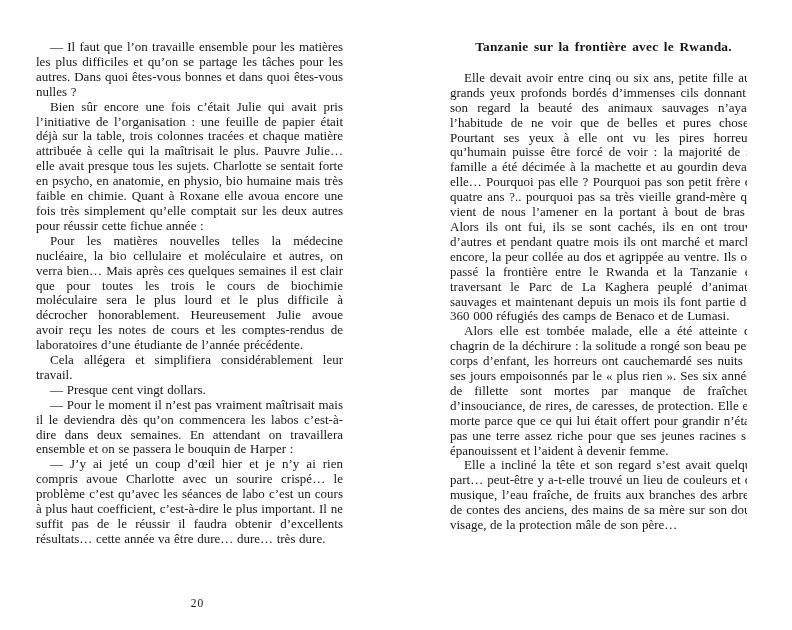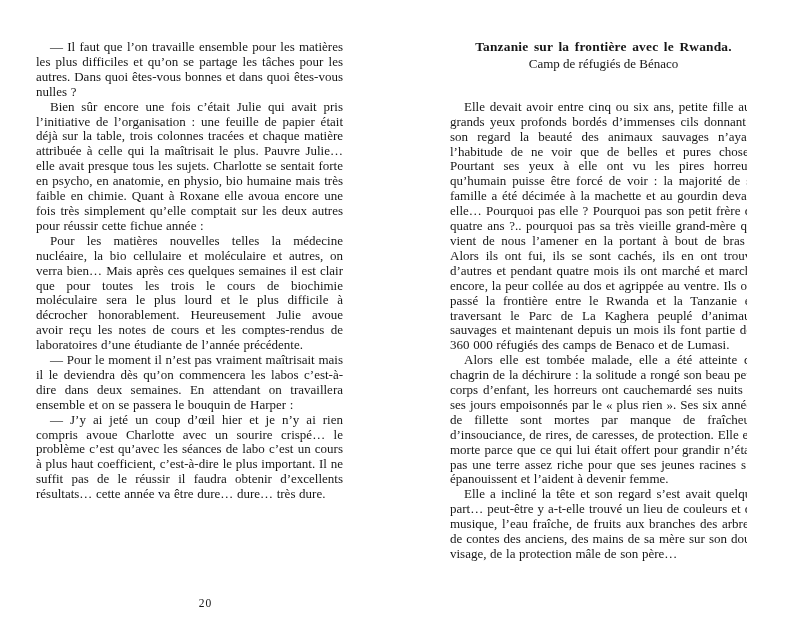--- a/index.html
+++ b/index.html
@@ -40,60 +40,61 @@
     text-indent: 14px;
     word-spacing: 0.4px;
   }
 
   .chapter-heading {
     font-weight: bold;
     text-align: center;
     font-size: 13.4px;
     letter-spacing: 0.2px;
     word-spacing: 2px;
-    margin: 0 0 2px 0;
+    margin: 0 0 16px 0;
     text-indent: 0;
   }
   .chapter-subheading {
     text-align: center;
     font-size: 13px;
     margin: 0 0 28px 0;
     text-indent: 0;
   }
 
   .page-number {
     position: absolute;
     top: 597px;
     width: 307px;
     text-align: center;
     font-size: 11.5px;
     letter-spacing: 1px;
   }
-  .page.left  .page-number { left: 52px; text-align: center; }
+  .page.left  .page-number { left: 44px; text-align: center; }
   .page.right .page-number { left: 54px; }
 </style>
 </head>
 <body>
 
 <div class="spread">
 
   <div class="page left">
     <div class="text-col">
       <p class="para">— Il faut que l’on travaille ensemble pour les matières les plus difficiles et qu’on se partage les tâches pour les autres. Dans quoi êtes-vous bonnes et dans quoi êtes-vous nulles ?</p>
       <p class="para">Bien sûr encore une fois c’était Julie qui avait pris l’initiative de l’organisation : une feuille de papier était déjà sur la table, trois colonnes tracées et chaque matière attribuée à celle qui la maîtrisait le plus. Pauvre Julie… elle avait presque tous les sujets. Charlotte se sentait forte en psycho, en anatomie, en physio, bio humaine mais très faible en chimie. Quant à Roxane elle avoua encore une fois très simplement qu’elle comptait sur les deux autres pour réussir cette fichue année :</p>
       <p class="para">Pour les matières nouvelles telles la médecine nucléaire, la bio cellulaire et moléculaire et autres, on verra bien… Mais après ces quelques semaines il est clair que pour toutes les trois le cours de biochimie moléculaire sera le plus lourd et le plus difficile à décrocher honorablement. Heureusement Julie avoue avoir reçu les notes de cours et les comptes-rendus de laboratoires d’une étudiante de l’année précédente.</p>
+      <p class="para">Cela allégera et simplifiera considérablement leur travail.</p>
+      <p class="para">— Presque cent vingt dollars.</p>
       <p class="para">— Pour le moment il n’est pas vraiment maîtrisait mais il le deviendra dès qu’on commencera les labos c’est-à-dire dans deux semaines. En attendant on travaillera ensemble et on se passera le bouquin de Harper :</p>
       <p class="para">— J’y ai jeté un coup d’œil hier et je n’y ai rien compris avoue Charlotte avec un sourire crispé… le problème c’est qu’avec les séances de labo c’est un cours à plus haut coefficient, c’est-à-dire le plus important. Il ne suffit pas de le réussir il faudra obtenir d’excellents résultats… cette année va être dure… dure… très dure.</p>
     </div>
     <div class="page-number">20</div>
   </div>
 
   <div class="page right">
     <div class="text-col">
       <div class="chapter-heading">Tanzanie sur la frontière avec le Rwanda.</div>
-      <div class="chapter-subheading">Camp de réfugiés de Bénaco</div>
       <p class="para">Elle devait avoir entre cinq ou six ans, petite fille aux grands yeux profonds bordés d’immenses cils donnant à son regard la beauté des animaux sauvages n’ayant l’habitude de ne voir que de belles et pures choses. Pourtant ses yeux à elle ont vu les pires horreurs qu’humain puisse être forcé de voir : la majorité de sa famille a été décimée à la machette et au gourdin devant elle… Pourquoi pas elle ? Pourquoi pas son petit frère de quatre ans ?.. pourquoi pas sa très vieille grand-mère qui vient de nous l’amener en la portant à bout de bras ? Alors ils ont fui, ils se sont cachés, ils en ont trouvé d’autres et pendant quatre mois ils ont marché et marché encore, la peur collée au dos et agrippée au ventre. Ils ont passé la frontière entre le Rwanda et la Tanzanie en traversant le Parc de La Kaghera peuplé d’animaux sauvages et maintenant depuis un mois ils font partie des 360 000 réfugiés des camps de Benaco et de Lumasi.</p>
       <p class="para">Alors elle est tombée malade, elle a été atteinte du chagrin de la déchirure : la solitude a rongé son beau petit corps d’enfant, les horreurs ont cauchemardé ses nuits et ses jours empoisonnés par le « plus rien ». Ses six années de fillette sont mortes par manque de fraîcheur, d’insouciance, de rires, de caresses, de protection. Elle est morte parce que ce qui lui était offert pour grandir n’était pas une terre assez riche pour que ses jeunes racines s’y épanouissent et l’aident à devenir femme.</p>
       <p class="para">Elle a incliné la tête et son regard s’est avait quelque part… peut-être y a-t-elle trouvé un lieu de couleurs et de musique, l’eau fraîche, de fruits aux branches des arbres, de contes des anciens, des mains de sa mère sur son doux visage, de la protection mâle de son père…</p>
     </div>
   </div>
 
 </div>
 
 </body></html>

